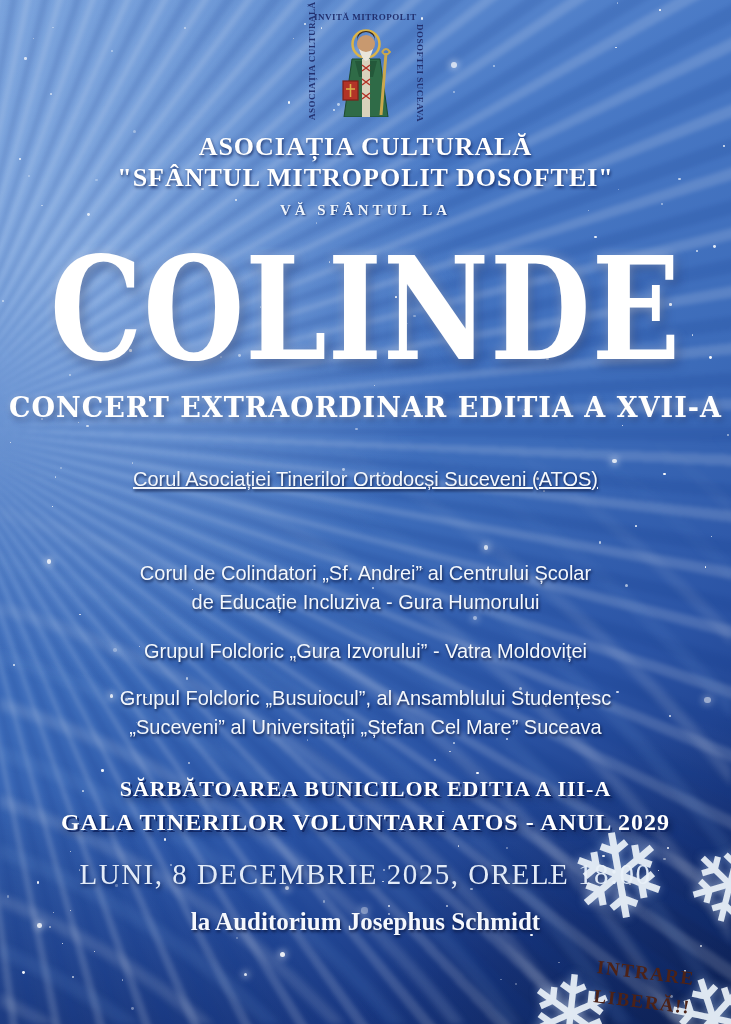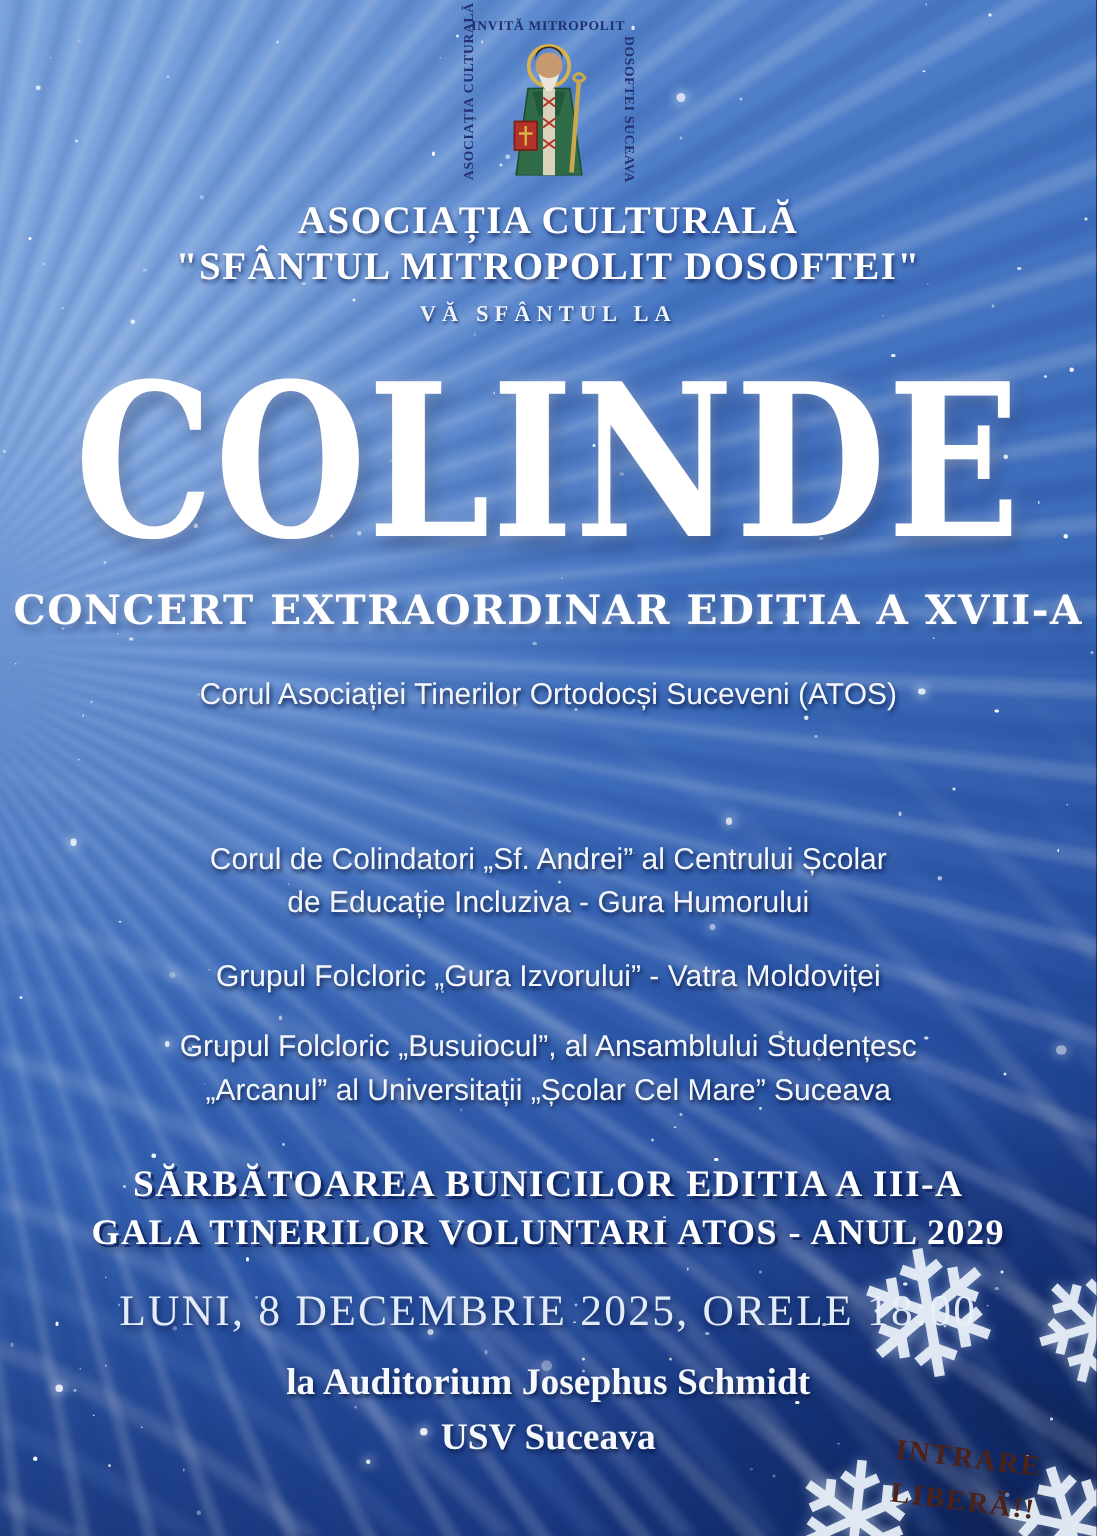--- a/index.html
+++ b/index.html
@@ -52,25 +52,25 @@
     color:#eef4fb;text-shadow:1px 1px 2px rgba(12,28,80,.7);}
   .title{top:238px;font-family:"DejaVu Serif",serif;font-size:116px;font-weight:bold;
     line-height:1;transform:scaleY(1.22);transform-origin:top center;
     letter-spacing:1px;
     text-shadow:0 0 10px rgba(220,235,255,.45), 3px 4px 10px rgba(15,35,90,.55);}
   .subtitle{top:392px;font-family:"DejaVu Serif",serif;font-size:27px;font-weight:bold;
     letter-spacing:1px;
     text-shadow:0 0 6px rgba(220,235,255,.4), 2px 3px 6px rgba(15,35,90,.6);}
   .performer{font-family:"Liberation Sans",sans-serif;font-size:20px;color:#f3f7fc;
     text-shadow:1px 2px 3px rgba(8,20,60,.85);}
-  .p0{top:452px;} .p1{top:515px;} .p2{top:562px;} .p3{top:591px;}
+  .p0{top:468px;text-decoration:underline;} .p1{top:515px;} .p2{top:562px;} .p3{top:591px;}
   .p4{top:640px;} .p5{top:687px;} .p6{top:716px;}
   .event{font-weight:bold;letter-spacing:1px;
     text-shadow:2px 2px 0 rgba(16,38,100,.9), 3px 4px 6px rgba(8,20,60,.6);}
-  .event1{top:776px;font-size:25px;}
+  .event1{top:776px;font-size:22px;}
   .event2{top:809px;font-size:24px;}
   .datetime{top:858px;font-size:29px;letter-spacing:1.5px;color:#e2ebf8;
     text-shadow:1px 2px 4px rgba(8,20,60,.7);}
   .venue{font-size:25px;font-weight:bold;color:#f5f8fd;
     text-shadow:1px 2px 3px rgba(8,20,60,.8);}
   .venue1{top:908px;}
   .venue2{top:945px;}
   
   .corner{position:absolute;right:0;bottom:0;width:225px;height:200px;}
   .flake{position:absolute;color:rgba(233,241,249,.92);
@@ -280,28 +280,27 @@
   <div class="center-line invite">VĂ SFÂNTUL LA</div>
 
   <div class="center-line title">COLINDE</div>
   <div class="center-line subtitle">CONCERT EXTRAORDINAR EDITIA A XVII-A</div>
 
   <div class="center-line performer p0">Corul Asociației Tinerilor Ortodocși Suceveni (ATOS)</div>
   <div class="center-line performer p2">Corul de Colindatori „Sf. Andrei” al Centrului Școlar</div>
   <div class="center-line performer p4">Grupul Folcloric „Gura Izvorului” - Vatra Moldoviței</div>
   <div class="center-line performer p3">de Educație Incluziva - Gura Humorului</div>
   <div class="center-line performer p5">Grupul Folcloric „Busuiocul”, al Ansamblului Studențesc</div>
-  <div class="center-line performer p6">„Arcanul” al Universitații „Școlar Cel Mare” Suceava</div>
+  <div class="center-line performer p6">„Suceveni” al Universitații „Ștefan Cel Mare” Suceava</div>
 
   <div class="center-line event event1">SĂRBĂTOAREA BUNICILOR EDITIA A III-A</div>
   <div class="center-line event event2">GALA TINERILOR VOLUNTARI ATOS - ANUL 2029</div>
 
   <div class="center-line datetime">LUNI, 8 DECEMBRIE 2025, ORELE 18:00</div>
   <div class="center-line venue venue1">la Auditorium Josephus Schmidt</div>
-  <div class="center-line venue venue2">USV Suceava</div>
 
   <div class="corner">
     <span class="flake flake1">❄</span>
     <span class="flake flake2">❄</span>
     <span class="flake flake3">❄</span>
     <span class="flake flake4">❄</span>
     <div class="free-entry">
       <div>INTRARE</div>
       <div>LIBERĂ!!</div>
     </div>

